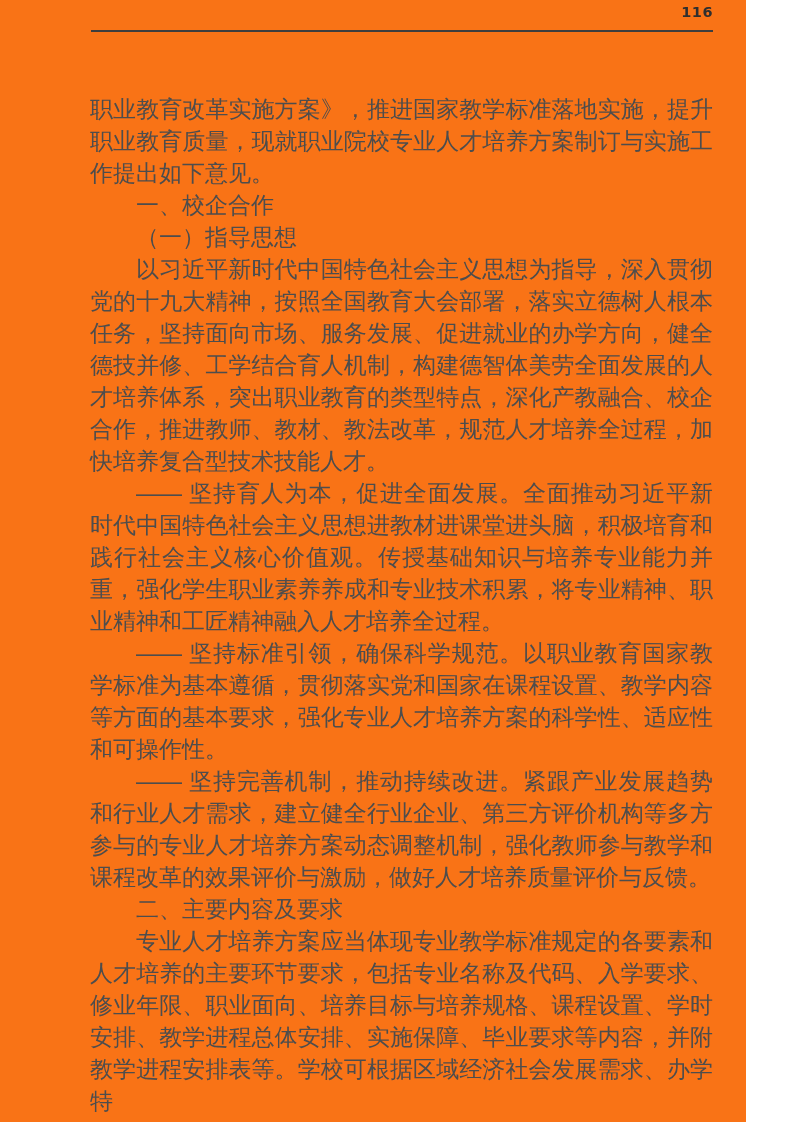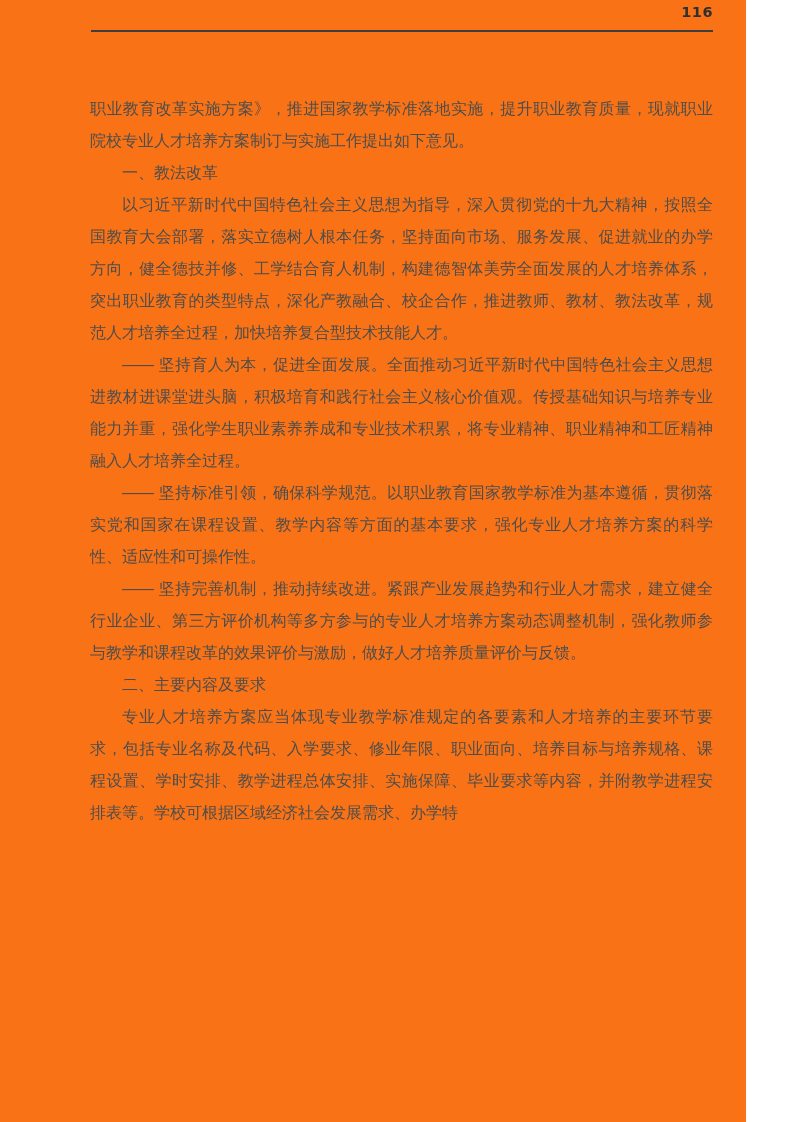--- a/index.html
+++ b/index.html
@@ -37,21 +37,21 @@
     left: 91px;
     width: 622px;
     height: 0;
     border-top: 2px solid #3e3e3e;
   }
   .document-body {
     position: absolute;
     top: 93px;
     left: 90px;
     width: 623px;
-    font-size: 16px;
+    font-size: 23px;
     line-height: 32px;
     color: #4d4d4d;
     text-align: justify;
   }
   .document-body p {
     margin: 0;
     text-indent: 2em;
   }
   .document-body p.flush {
     text-indent: 0;
@@ -63,21 +63,22 @@
 <div class="page">
 
   <div class="page-header">
     <span class="page-number">116</span>
   </div>
 
   <div class="header-rule"></div>
 
   <div class="document-body">
     <p class="flush">职业教育改革实施方案》，推进国家教学标准落地实施，提升职业教育质量，现就职业院校专业人才培养方案制订与实施工作提出如下意见。</p>
-    <p>一、教法改革</p>
+    <p>一、校企合作</p>
+    <p>（一）指导思想</p>
     <p>以习近平新时代中国特色社会主义思想为指导，深入贯彻党的十九大精神，按照全国教育大会部署，落实立德树人根本任务，坚持面向市场、服务发展、促进就业的办学方向，健全德技并修、工学结合育人机制，构建德智体美劳全面发展的人才培养体系，突出职业教育的类型特点，深化产教融合、校企合作，推进教师、教材、教法改革，规范人才培养全过程，加快培养复合型技术技能人才。</p>
     <p>—— 坚持育人为本，促进全面发展。全面推动习近平新时代中国特色社会主义思想进教材进课堂进头脑，积极培育和践行社会主义核心价值观。传授基础知识与培养专业能力并重，强化学生职业素养养成和专业技术积累，将专业精神、职业精神和工匠精神融入人才培养全过程。</p>
     <p>—— 坚持标准引领，确保科学规范。以职业教育国家教学标准为基本遵循，贯彻落实党和国家在课程设置、教学内容等方面的基本要求，强化专业人才培养方案的科学性、适应性和可操作性。</p>
     <p>—— 坚持完善机制，推动持续改进。紧跟产业发展趋势和行业人才需求，建立健全行业企业、第三方评价机构等多方参与的专业人才培养方案动态调整机制，强化教师参与教学和课程改革的效果评价与激励，做好人才培养质量评价与反馈。</p>
     <p>二、主要内容及要求</p>
     <p>专业人才培养方案应当体现专业教学标准规定的各要素和人才培养的主要环节要求，包括专业名称及代码、入学要求、修业年限、职业面向、培养目标与培养规格、课程设置、学时安排、教学进程总体安排、实施保障、毕业要求等内容，并附教学进程安排表等。学校可根据区域经济社会发展需求、办学特</p>
   </div>
 
 </div>
 

